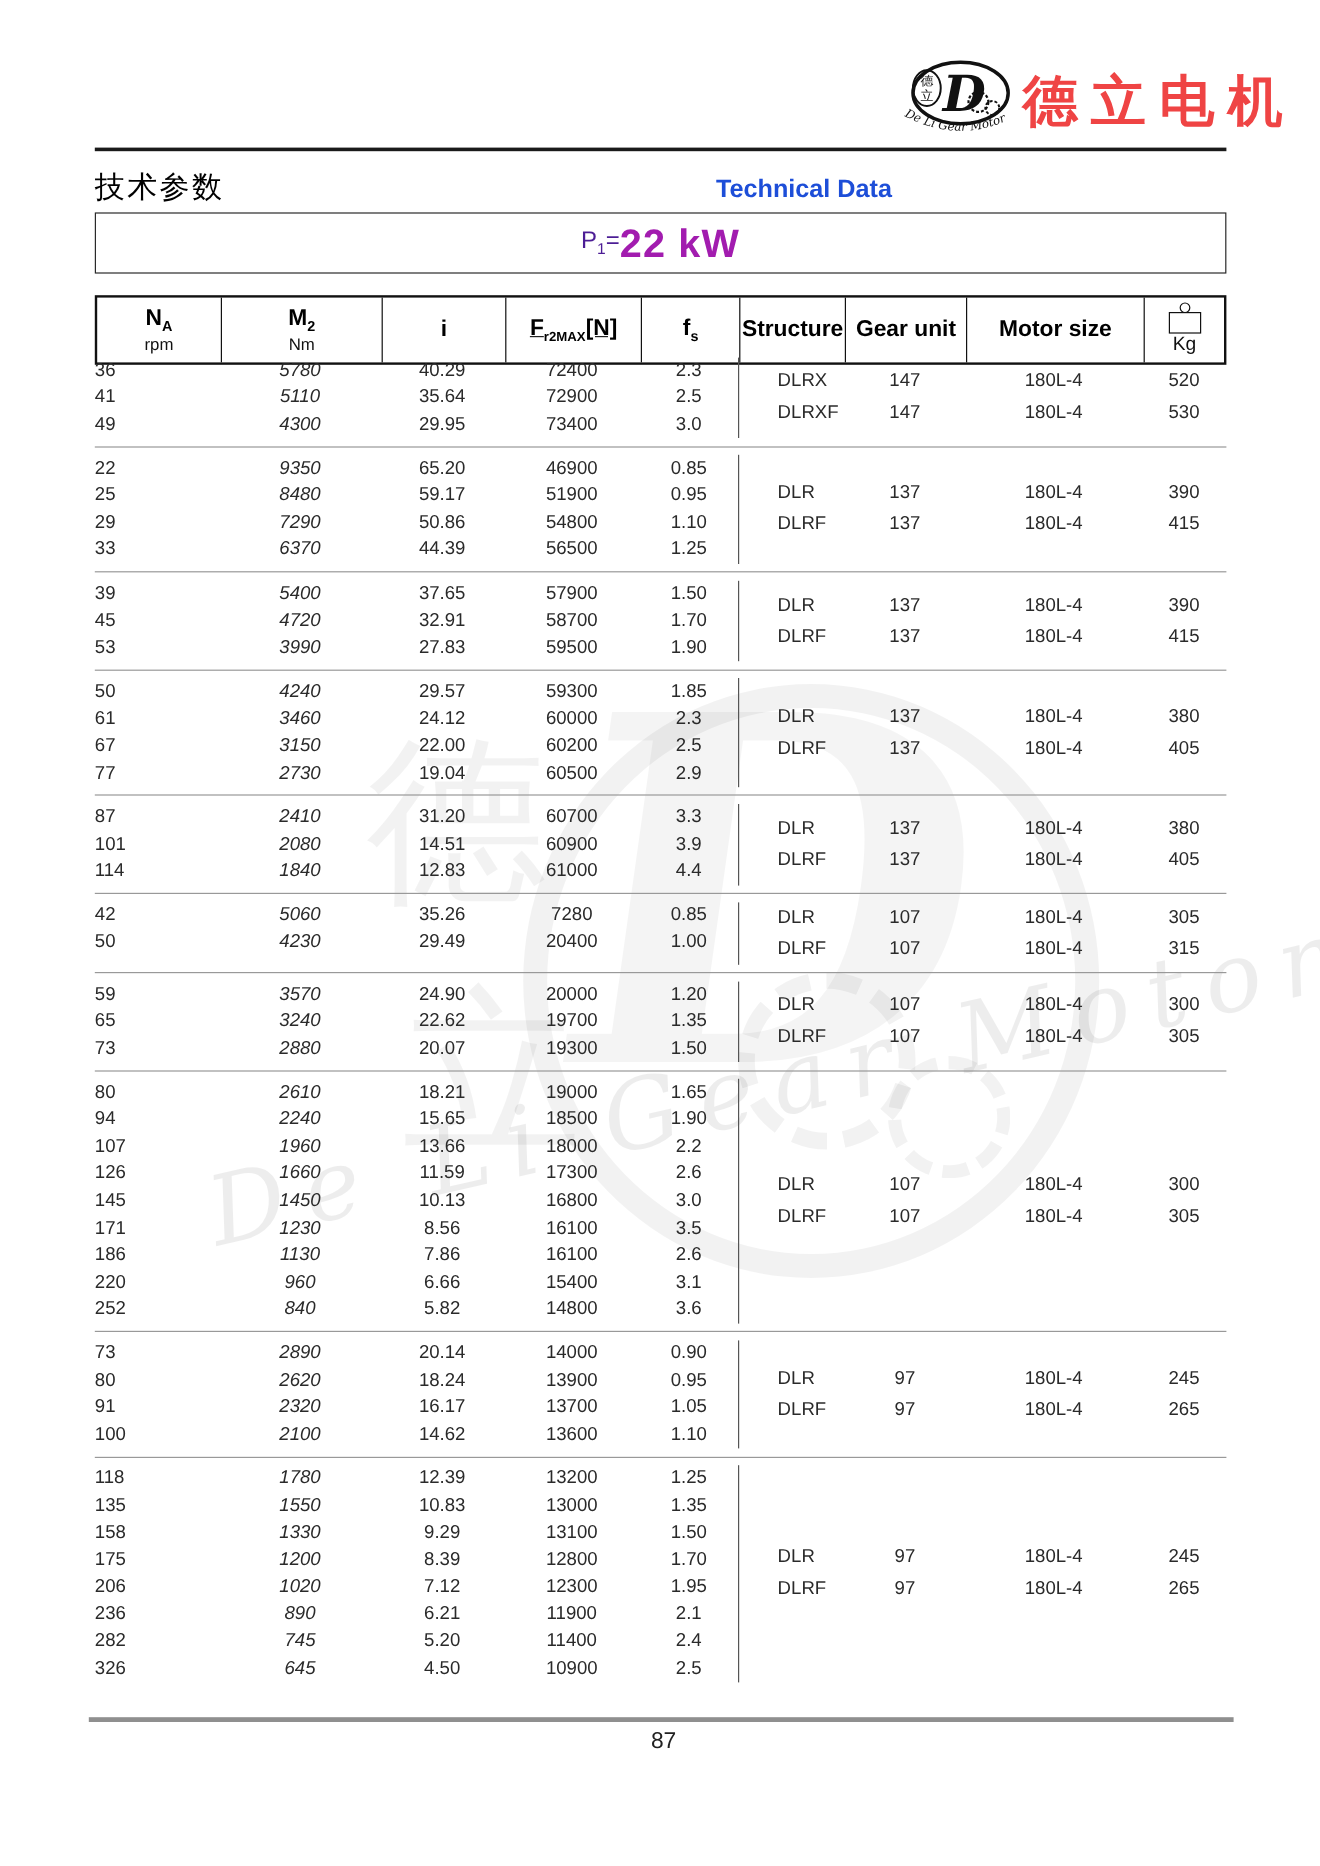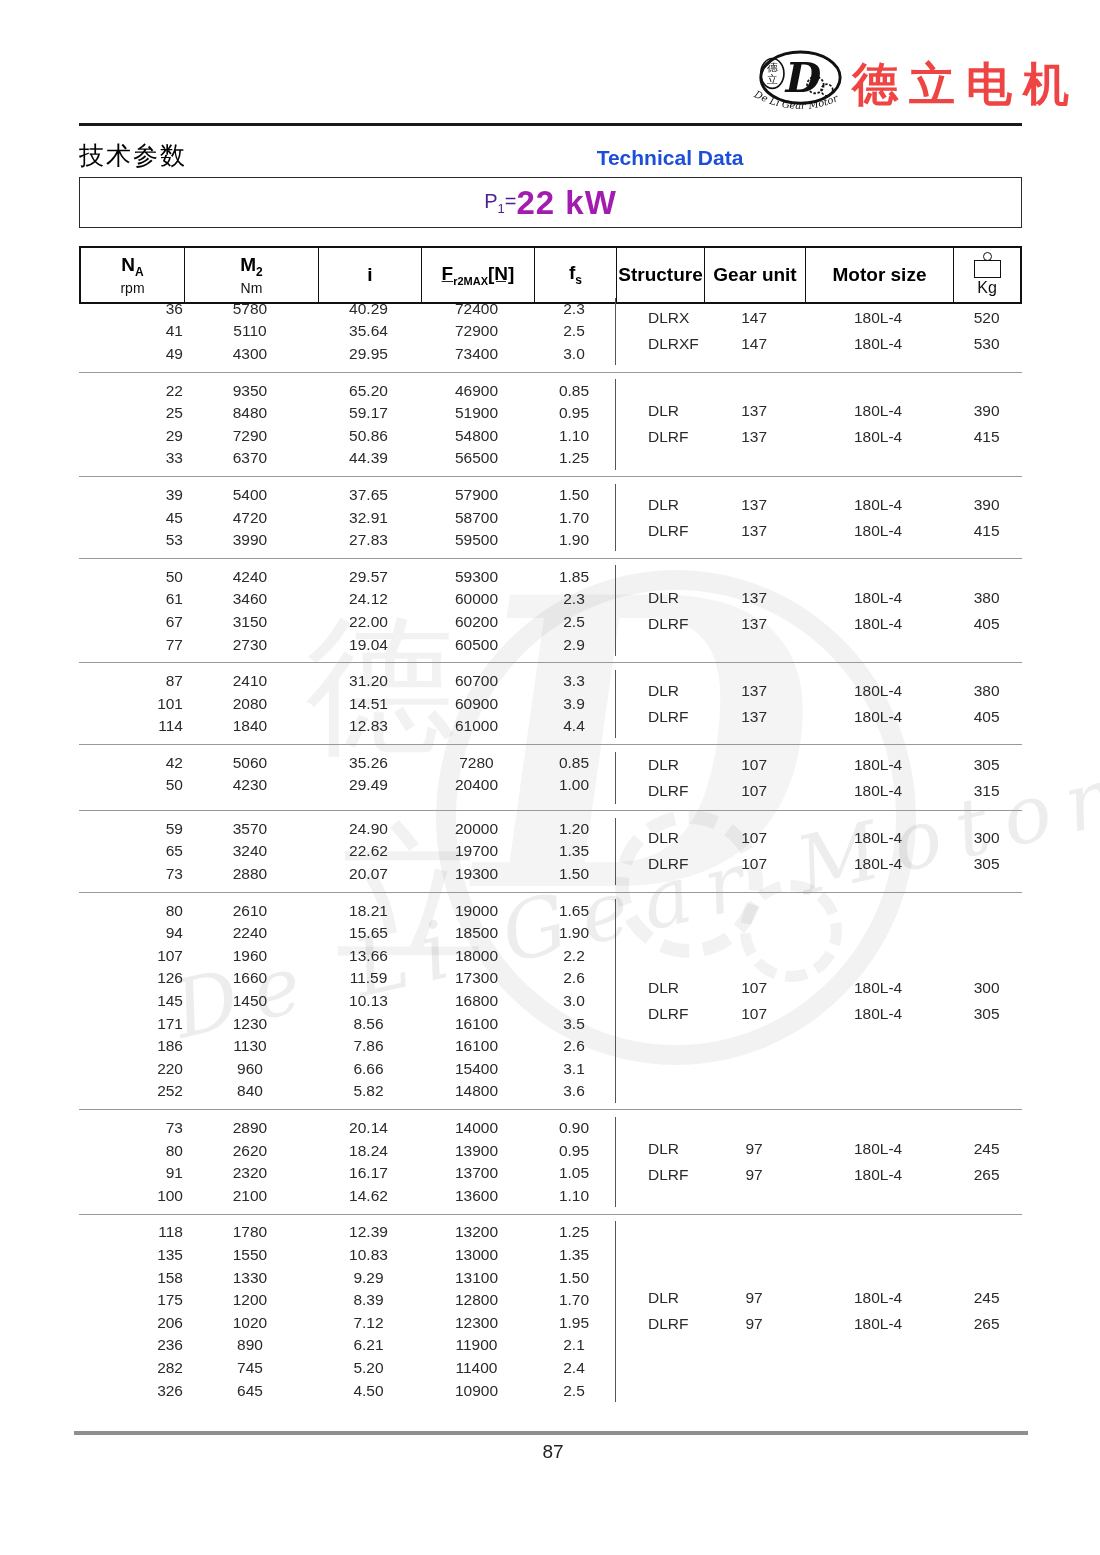--- a/index.html
+++ b/index.html
@@ -43,22 +43,22 @@
   .kg-body{width:25px;height:16px;border:1.6px solid #111;background:#fff;}
   .kg-label{font-size:16px;color:#111;margin-top:1px;}
 
   
   .tbody{position:absolute;left:79px;top:291px;width:943px;}
   .group{display:flex;border-bottom:1.5px solid #999;padding:6.5px 0;}
   .group:last-child{border-bottom:none;}
   .g-left{width:536px;}
   .l-row{display:flex;height:22.6px;align-items:center;}
   .cell{font-size:15.5px;color:#2a2a2a;}
-  .lc0{width:104px;text-align:right;}
-  .lc1{width:134px;text-align:center;}
+  .lc0{width:104px;text-align:left;}
+  .lc1{width:134px;text-align:center;font-style:italic;}
   .lc2{width:103px;text-align:center;}
   .lc3{width:113px;text-align:center;}
   .lc4{width:82px;text-align:center;}
   .g-right{width:405.5px;border-left:1.5px solid #555;display:flex;align-items:center;}
   .r-inner{width:100%;}
   .r-row{display:flex;height:26px;align-items:center;}
   .rc0{width:88px;box-sizing:border-box;padding-left:32px;text-align:left;}
   .rc1{width:101px;text-align:center;}
   .rc2{width:148px;text-align:center;}
   .rc3{width:70px;text-align:center;}

